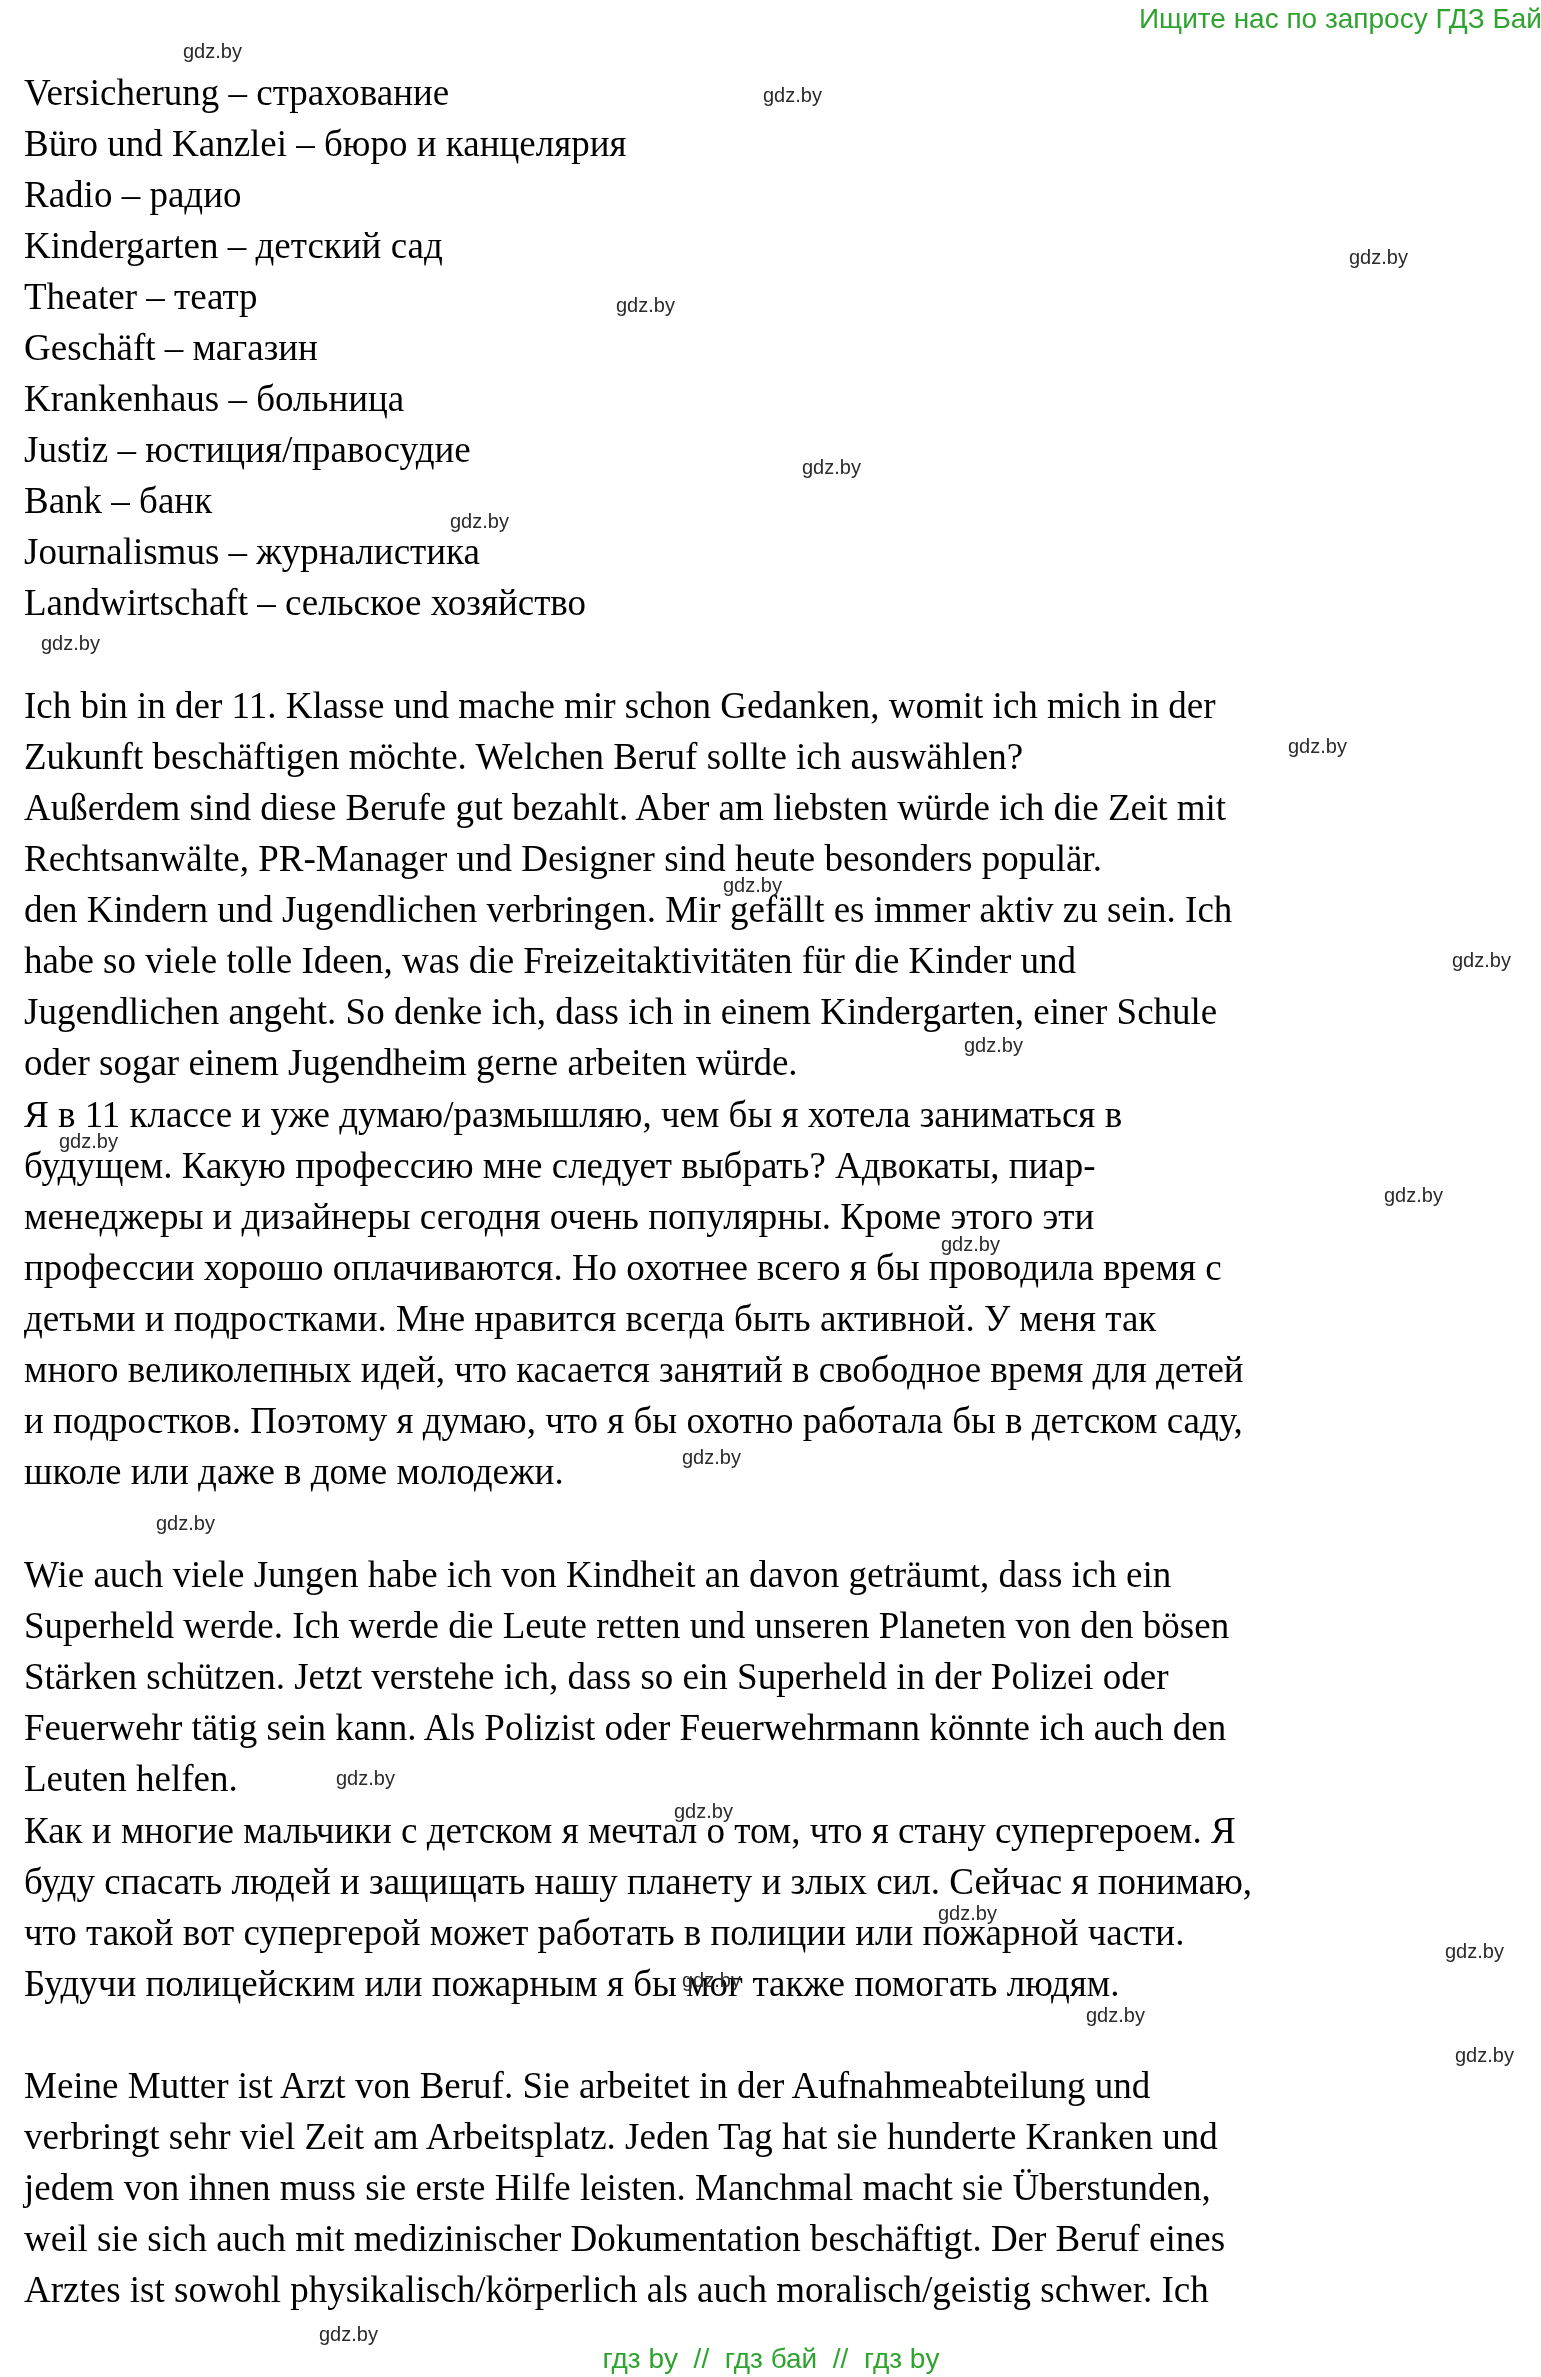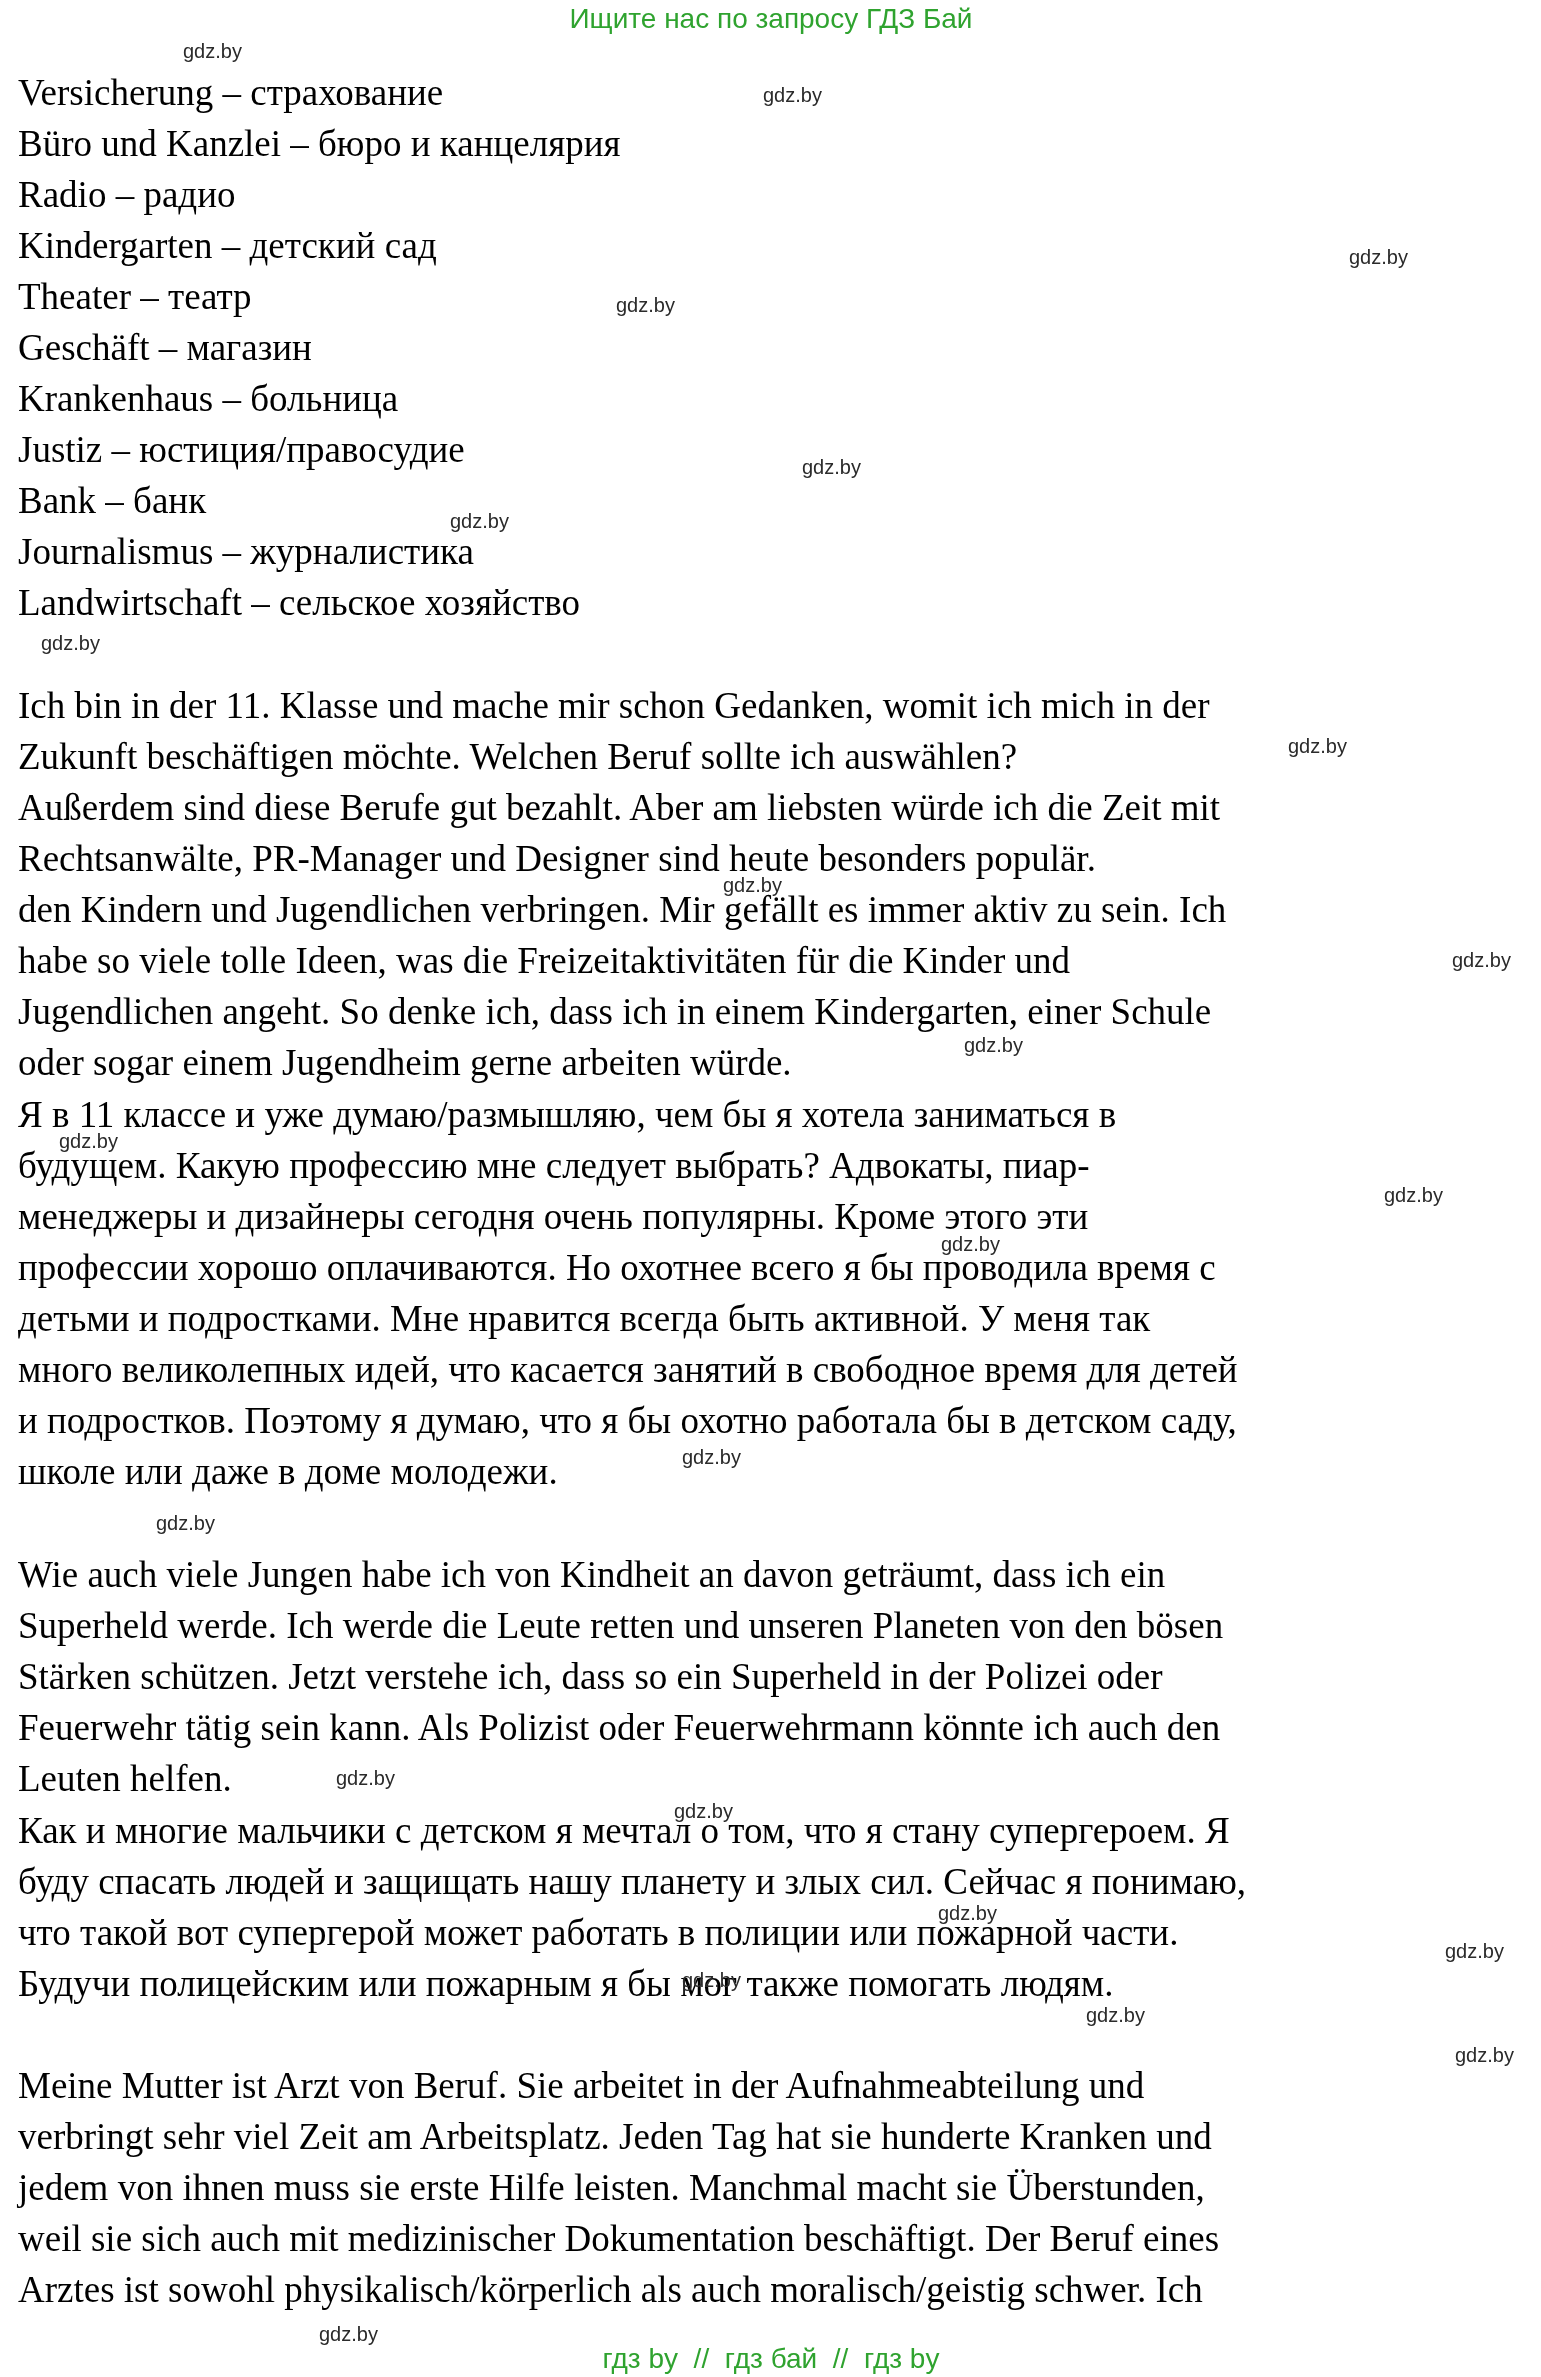--- a/index.html
+++ b/index.html
@@ -16,25 +16,25 @@
   .note {
     position: absolute;
     left: 0;
     width: 100%;
     text-align: center;
     font-family: "Liberation Sans", sans-serif;
     font-size: 28px;
     color: var(--accent-green, #2fa32f);
     white-space: pre;
   }
-  .header-note { top: 3.1px; }
+  .header-note { top: 3.1px; text-align: right; }
   .footer-note { top: 2343px; }
   .block {
     position: absolute;
-    left: 18px;
+    left: 24px;
     width: 1472px;
     font-size: 37px;
     line-height: 51px;
   }
   .block .line { white-space: nowrap; }
   .vocab { top: 67px; }
   .p1 { top: 680px; }
   .p2 { top: 1089px; }
   .p3 { top: 1549px; }
   .p4 { top: 1805px; }

